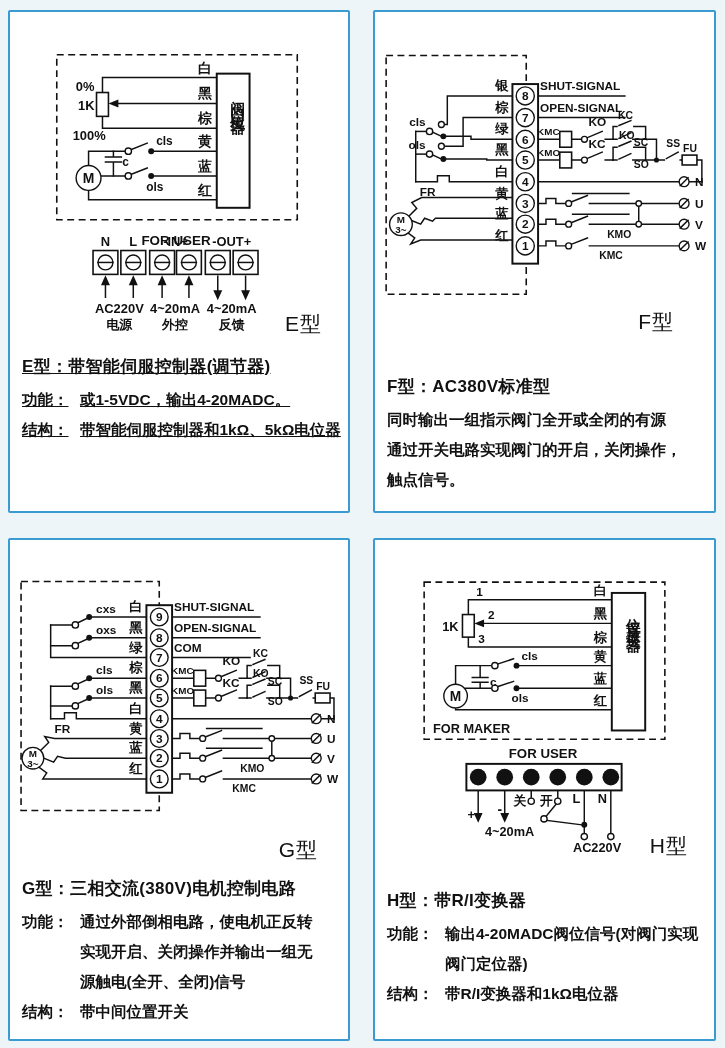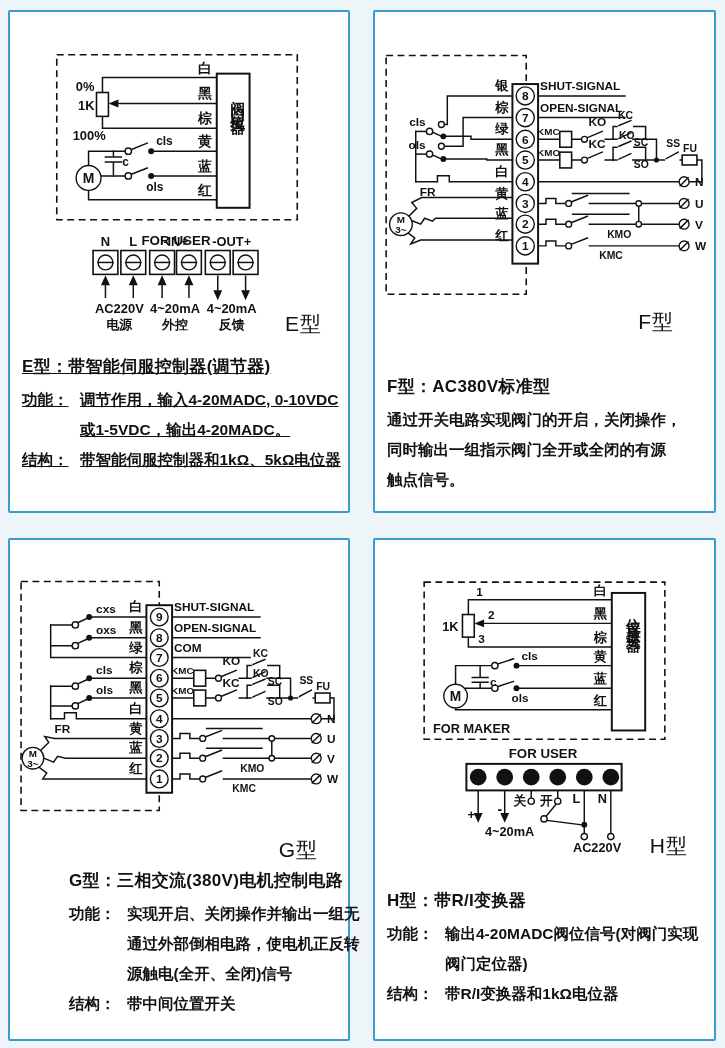--- a/index.html
+++ b/index.html
@@ -117,21 +117,20 @@
       <text class="t13 mid" x="165" y="316">外控</text>
       <text class="t13 mid" x="222" y="300">4~20mA</text>
       <text class="t13 mid" x="222" y="316">反馈</text>
     </svg>
     <div class="type-label" style="right:26px;top:298px;">E型</div>
     <div class="text-block" style="top:342px;text-decoration:underline;">
       <div class="ttl">E型：带智能伺服控制器(调节器)</div>
       <div class="row">
         <span class="lb">功能：</span>
         <span class="ls">
-            <span class="ln">调节作用，输入4-20MADC, 0-10VDC</span>
             <span class="ln">或1-5VDC，输出4-20MADC。</span>
           </span>
       </div>
       <div class="row">
         <span class="lb">结构：</span>
         <span class="ls">
             <span class="ln">带智能伺服控制器和1kΩ、5kΩ电位器</span>
           </span>
       </div>
     </div>
@@ -246,22 +245,22 @@
       <text class="t105" x="234" y="226">KMO</text>
       <text class="t105" x="226" y="247">KMC</text>
       <text class="t12" x="323" y="173.5">N</text>
       <text class="t12" x="323" y="195.5">U</text>
       <text class="t12" x="323" y="216.5">V</text>
       <text class="t12" x="323" y="238.5">W</text>
     </svg>
     <div class="type-label" style="right:40px;top:296px;">F型</div>
     <div class="text-block" style="top:362px;">
       <div class="ttl">F型：AC380V标准型</div>
+      <span class="ln">同时输出一组指示阀门全开或全闭的有源</span>
       <span class="ln">通过开关电路实现阀门的开启，关闭操作，</span>
-      <span class="ln">同时输出一组指示阀门全开或全闭的有源</span>
       <span class="ln">触点信号。</span>
     </div>
   </div>
 
   <div class="panel" id="p-g">
     <svg class="diagram" width="336" height="308" viewBox="0 0 340 312">
       <rect class="dsh" x="10" y="39" width="140" height="232"></rect>
       <g class="st">
         <path d="M82,75 H137 M76.5,76.5 L67,81 M62,83 H40"></path>
         <path d="M82,96 H137 M76.5,97.5 L67,102 M62,104 H40"></path>
@@ -372,27 +371,27 @@
       <text class="t105" x="292" y="143">SS</text>
       <text class="t105" x="309" y="149">FU</text>
       <text class="t105" x="232" y="232">KMO</text>
       <text class="t105" x="224" y="252">KMC</text>
       <text class="t12" x="320" y="182.5">N</text>
       <text class="t12" x="320" y="202.5">U</text>
       <text class="t12" x="320" y="222.5">V</text>
       <text class="t12" x="320" y="243.5">W</text>
     </svg>
     <div class="type-label" style="right:30px;top:296px;margin-left:44px;">G型</div>
-    <div class="text-block" style="top:328px;margin-left:47px;">
+    <div class="text-block" style="top:336px;">
       <div class="ttl">G型：三相交流(380V)电机控制电路</div>
       <div class="row">
         <span class="lb">功能：</span>
         <span class="ls">
+            <span class="ln">通过外部倒相电路，使电机正反转</span>
             <span class="ln">实现开启、关闭操作并输出一组无</span>
-            <span class="ln">通过外部倒相电路，使电机正反转</span>
             <span class="ln">源触电(全开、全闭)信号</span>
           </span>
       </div>
       <div class="row">
         <span class="lb">结构：</span>
         <span class="ls">
             <span class="ln">带中间位置开关</span>
           </span>
       </div>
     </div>

